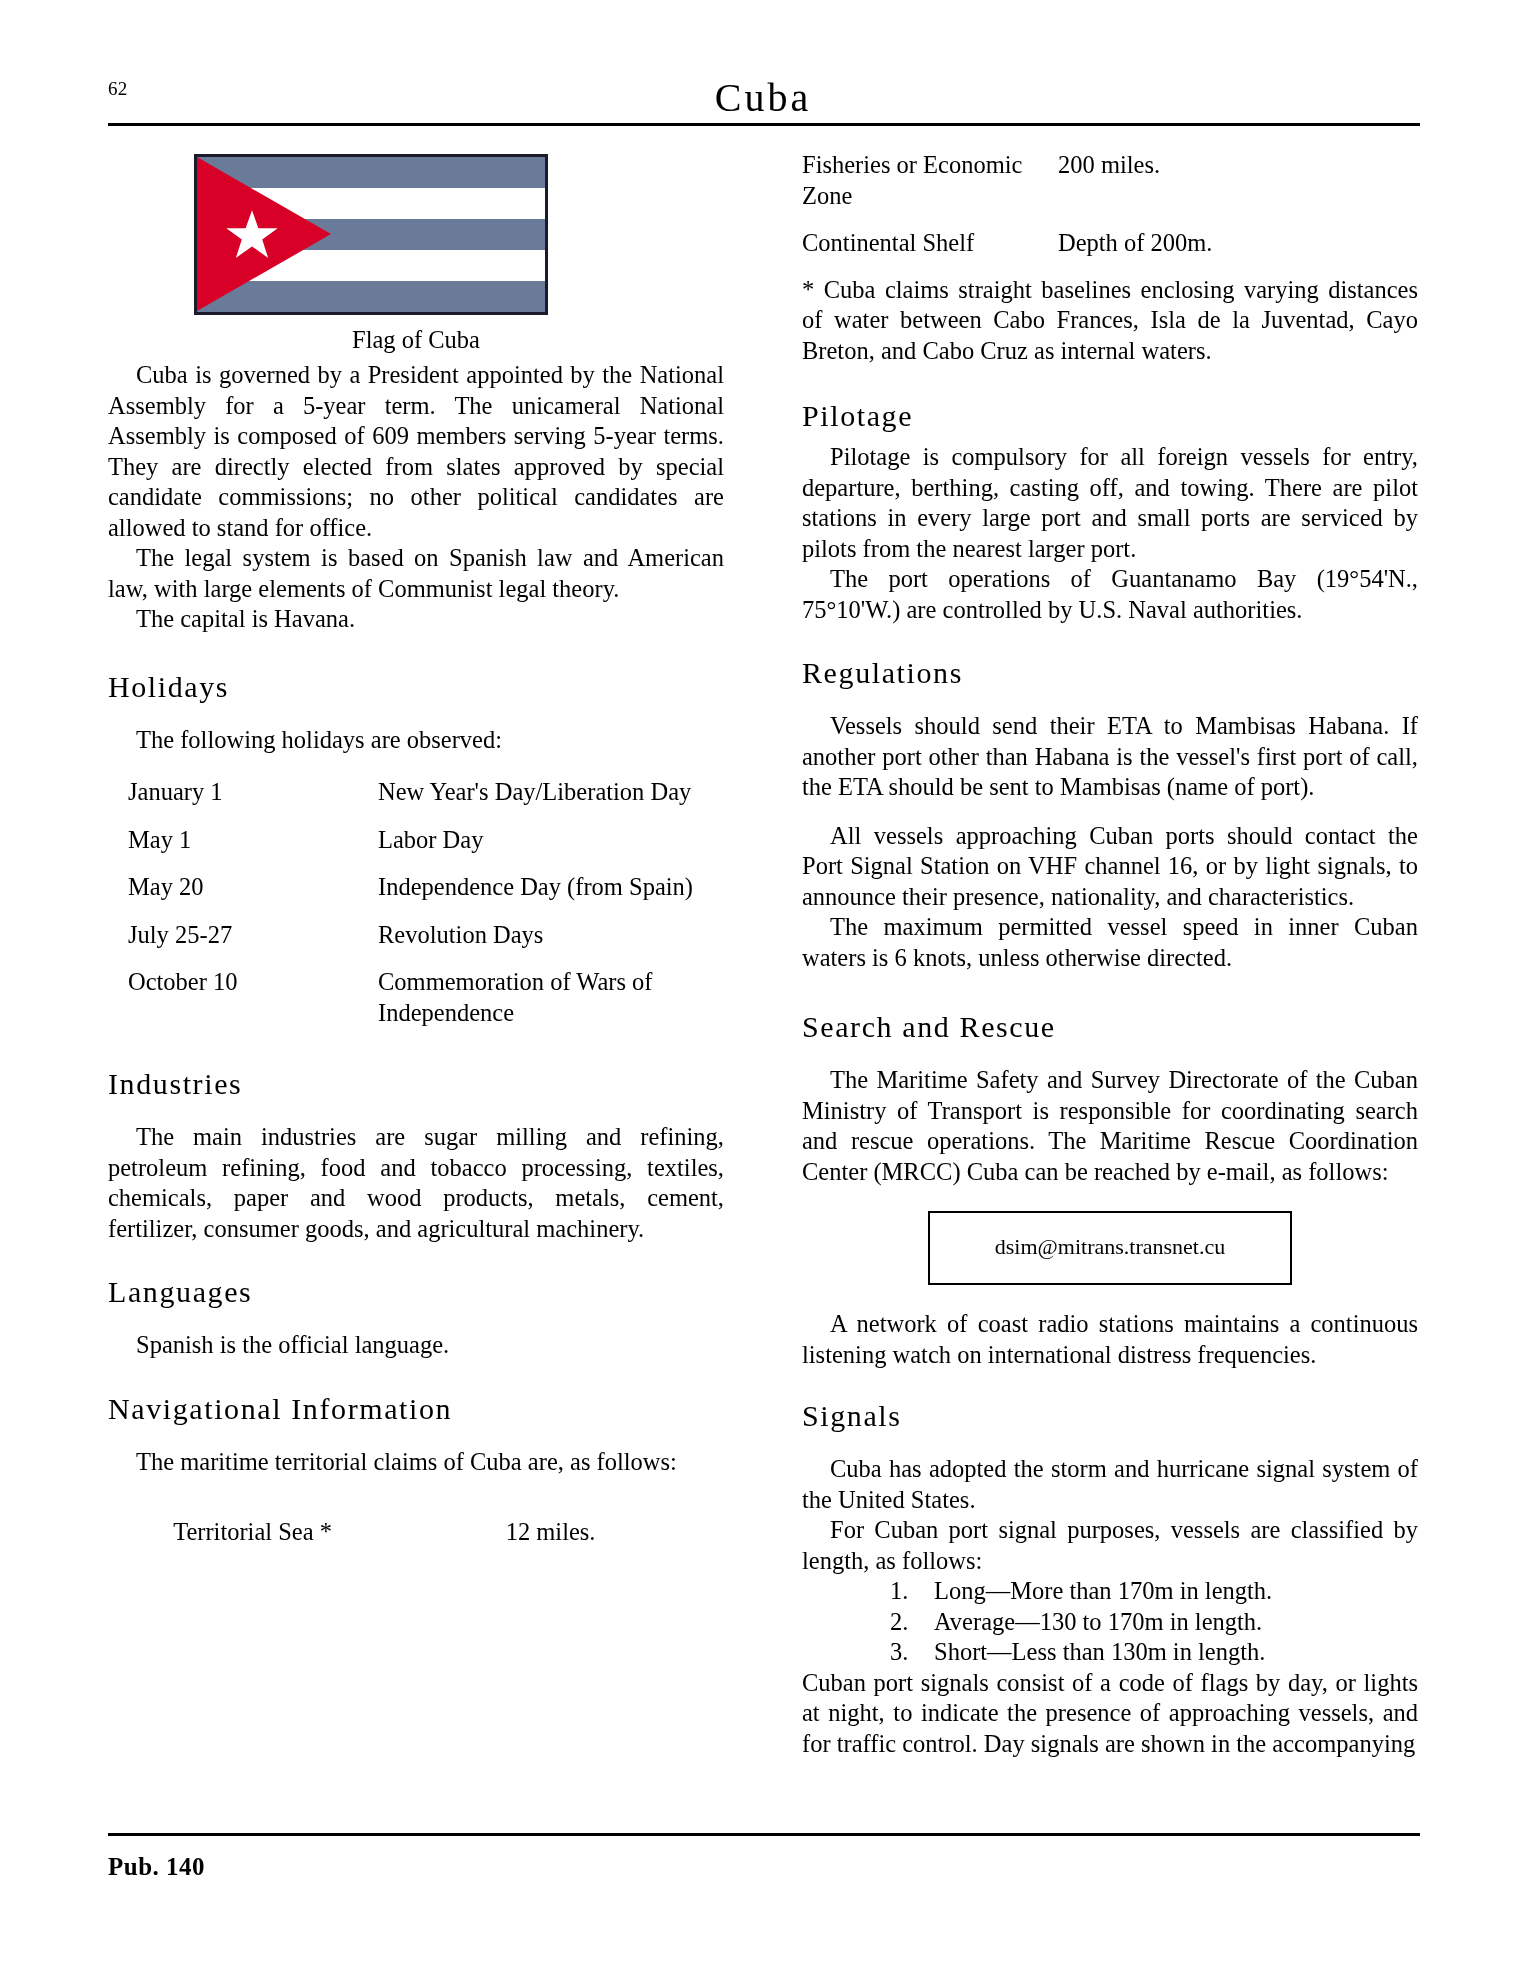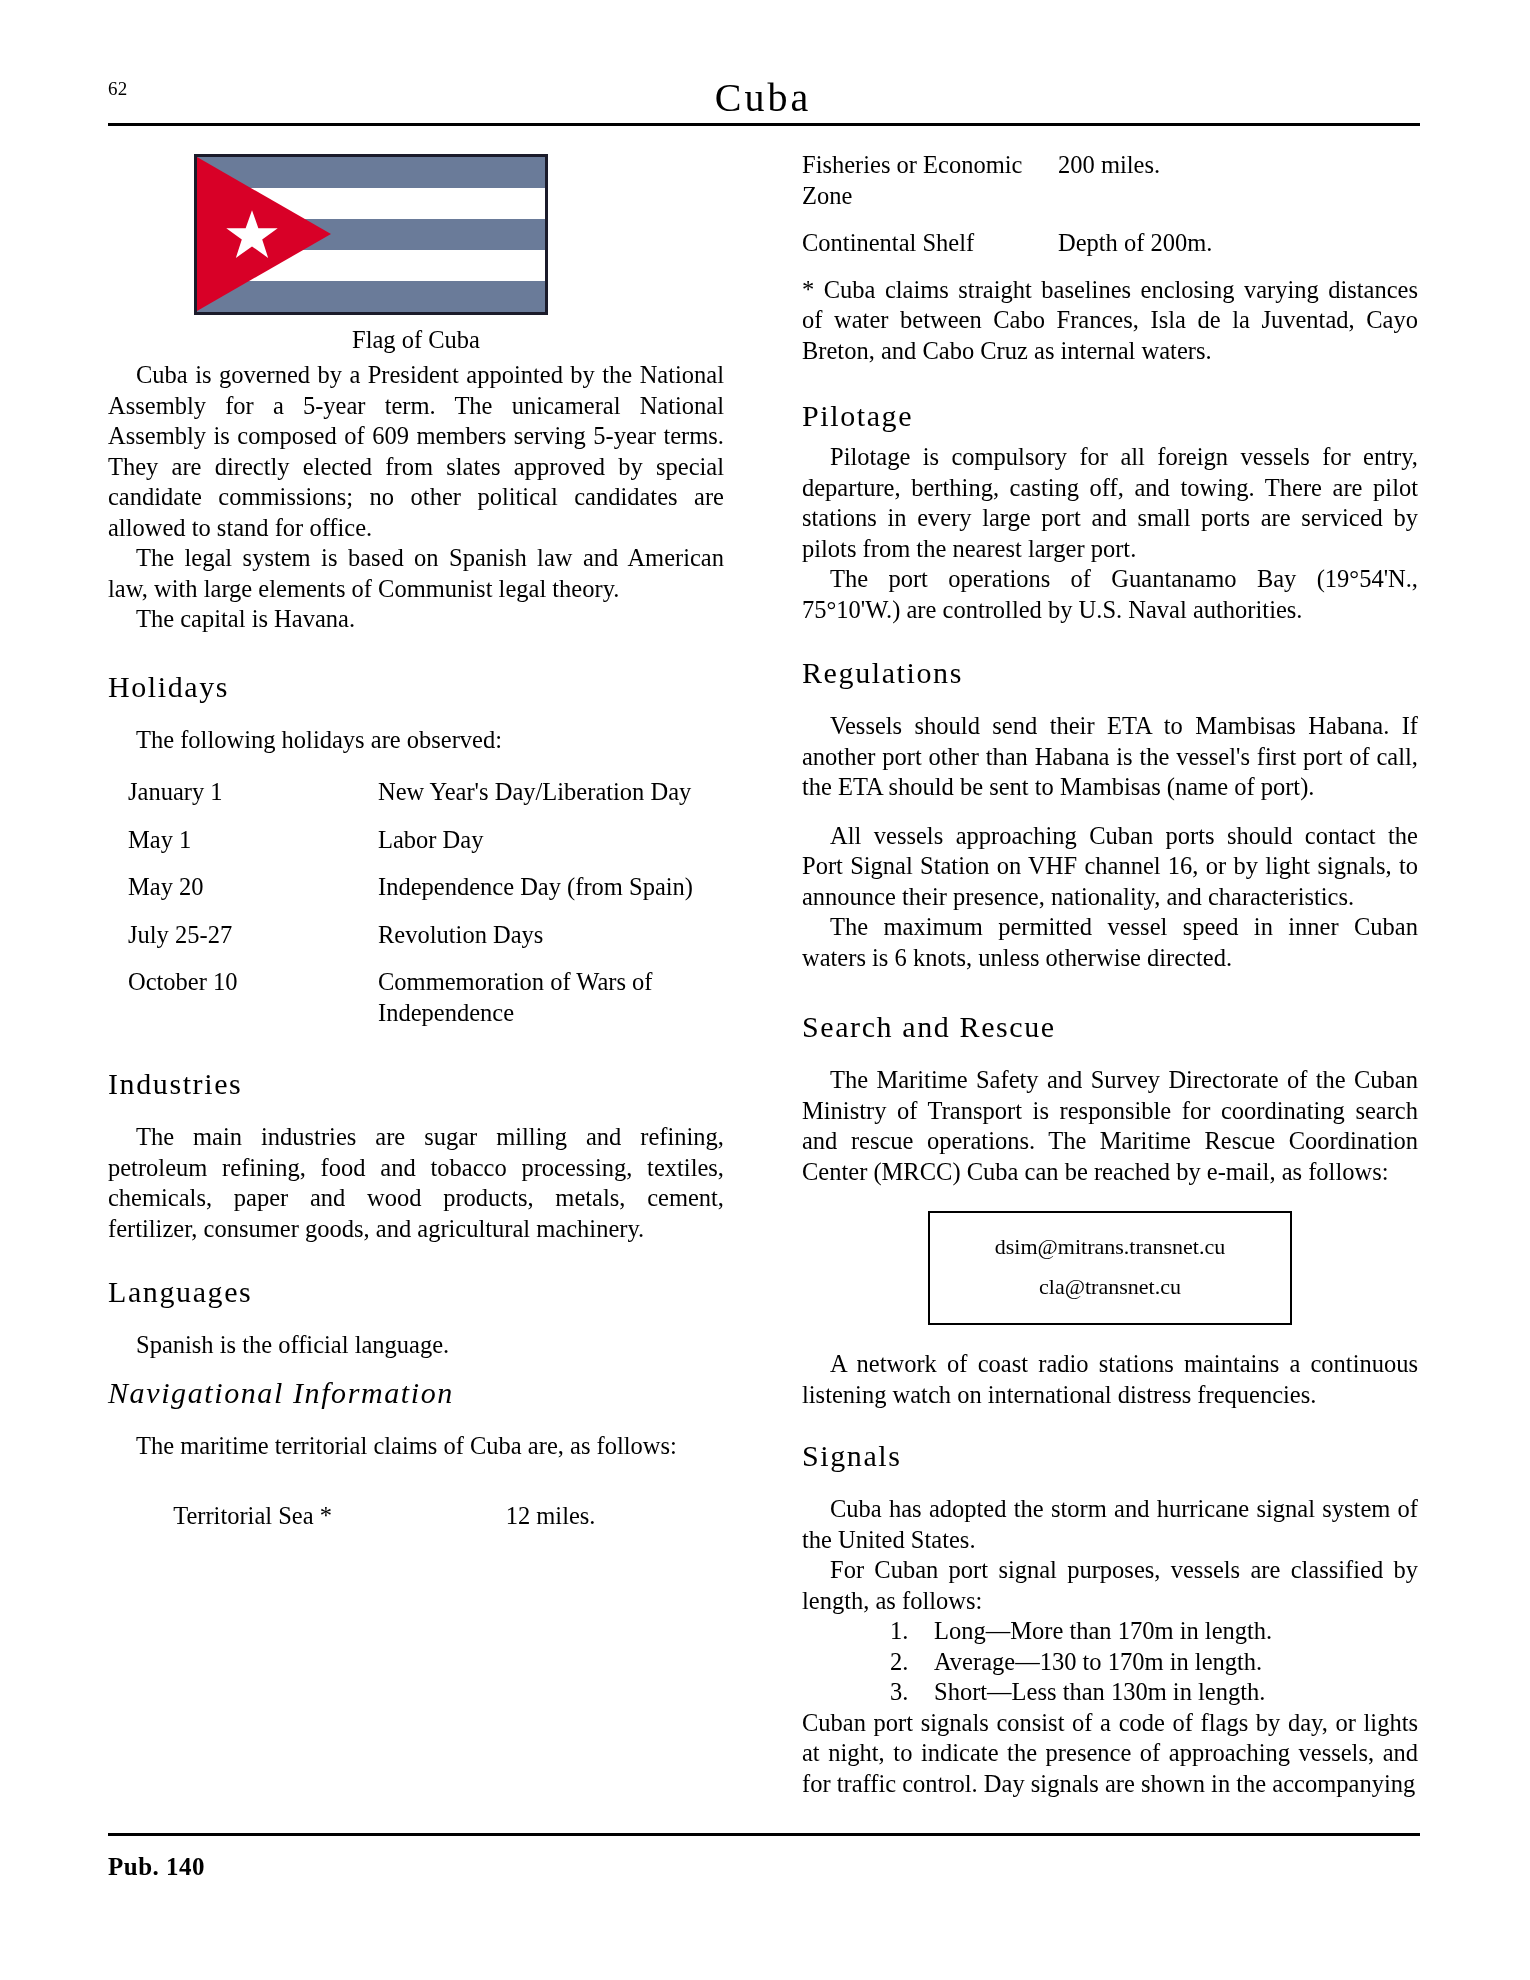--- a/index.html
+++ b/index.html
@@ -271,21 +271,21 @@
         </tr>
       </tbody>
     </table>
 
     <h2 class="section" style="margin-top:38px;">Industries</h2>
     <p class="body" style="margin-top:20px;">The main industries are sugar milling and refining, petroleum refining, food and tobacco processing, textiles, chemicals, paper and wood products, metals, cement, fertilizer, consumer goods, and agricultural machinery.</p>
 
     <h2 class="section" style="margin-top:30px;">Languages</h2>
     <p class="body" style="margin-top:20px;">Spanish is the official language.</p>
 
-    <h2 class="section" style="margin-top:14px;font-style:italic;">Navigational Information</h2>
+    <h2 class="section" style="margin-top:30px;">Navigational Information</h2>
     <p class="body" style="margin-top:20px;">The maritime territorial claims of Cuba are, as follows:</p>
 
     <table class="claims" style="margin-top:40px;text-align:center;">
       <tbody>
         <tr class="last">
           <td class="term">Territorial Sea *</td>
           <td class="value">12 miles.</td>
         </tr>
       </tbody>
     </table>
@@ -316,21 +316,20 @@
     <h2 class="section" style="margin-top:30px;">Regulations</h2>
     <p class="body" style="margin-top:20px;">Vessels should send their ETA to Mambisas Habana. If another port other than Habana is the vessel's first port of call, the ETA should be sent to Mambisas (name of port).</p>
     <p class="body" style="margin-top:18px;">All vessels approaching Cuban ports should contact the Port Signal Station on VHF channel 16, or by light signals, to announce their presence, nationality, and characteristics.</p>
     <p class="body">The maximum permitted vessel speed in inner Cuban waters is 6 knots, unless otherwise directed.</p>
 
     <h2 class="section" style="margin-top:36px;">Search and Rescue</h2>
     <p class="body" style="margin-top:20px;">The Maritime Safety and Survey Directorate of the Cuban Ministry of Transport is responsible for coordinating search and rescue operations. The Maritime Rescue Coordination Center (MRCC) Cuba can be reached by e-mail, as follows:</p>
 
     <div class="emailbox">
       <div>dsim@mitrans.transnet.cu</div>
-      <div>cla@transnet.cu</div>
     </div>
 
     <p class="body" style="margin-top:24px;">A network of coast radio stations maintains a continuous listening watch on international distress frequencies.</p>
 
     <h2 class="section" style="margin-top:28px;">Signals</h2>
     <p class="body" style="margin-top:20px;">Cuba has adopted the storm and hurricane signal system of the United States.</p>
     <p class="body">For Cuban port signal purposes, vessels are classified by length, as follows:</p>
 
     <ol class="numlist">
       <li>

